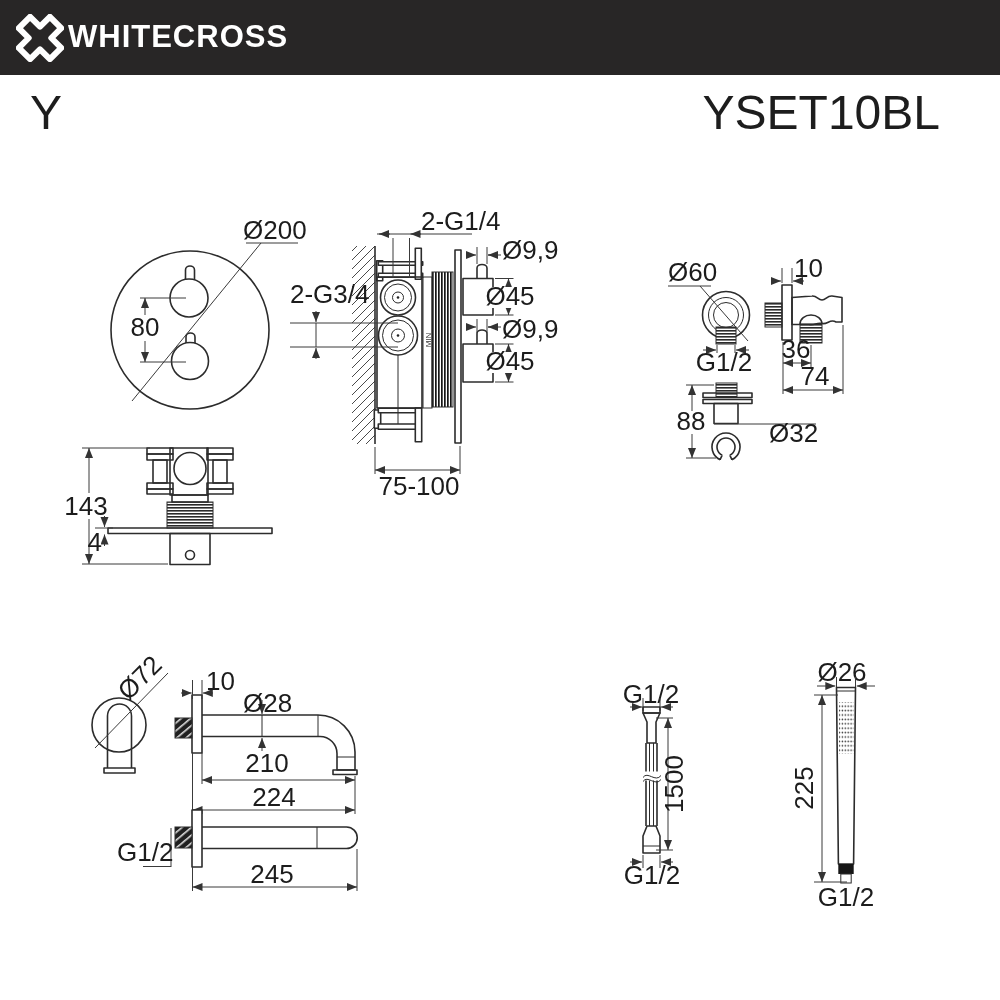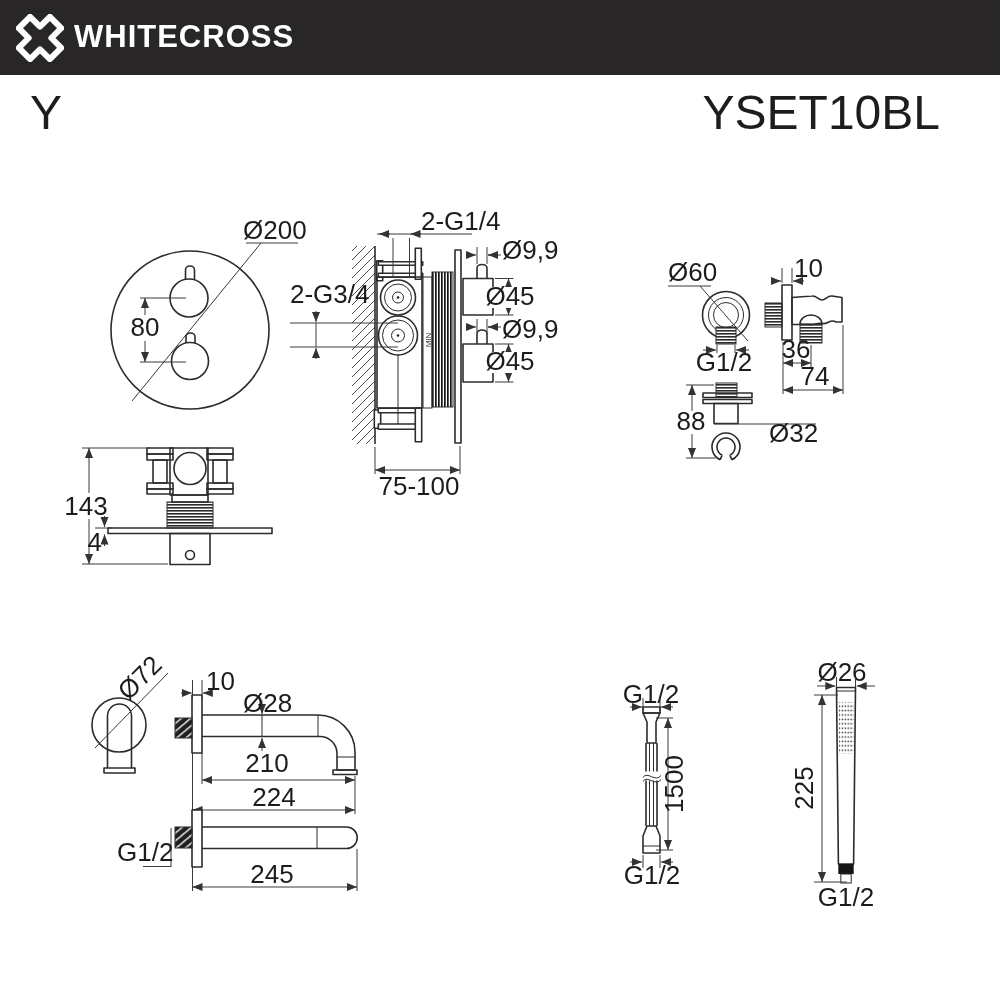--- a/index.html
+++ b/index.html
@@ -1,19 +1,19 @@
 <!DOCTYPE html>
 <html><head>
 <meta charset="utf-8">
 <style>
   html,body{margin:0;padding:0;background:#fff;width:1000px;height:1000px;overflow:hidden;}
   #page{position:relative;width:1000px;height:1000px;background:#fff;font-family:"Liberation Sans",sans-serif;}
   #topbar{position:absolute;left:0;top:0;width:1000px;height:75px;background:#282626;display:flex;align-items:center;}
   #logo{margin-left:16px;flex:0 0 auto;}
-  #brand{color:#fff;font-size:31px;font-weight:bold;letter-spacing:1px;margin-left:10px;margin-top:-2px;}
+  #brand{color:#fff;font-size:31px;font-weight:bold;letter-spacing:1px;margin-left:4px;margin-top:-2px;}
   .title{position:absolute;top:88px;font-size:48px;line-height:50px;color:#1d1d1d;font-weight:400;}
   #title-series{left:30px;}
   #title-model{right:60px;text-align:right;}
   svg text{font-family:"Liberation Sans",sans-serif;fill:#1c1c1c;}
   .dt{font-size:26px;}
   .tmin{font-size:8px;fill:#333;}
   .ln{stroke:#2c2c2c;stroke-width:1.6;fill:none;stroke-linejoin:round;}
   .lnw{stroke:#2c2c2c;stroke-width:1.6;fill:#fff;stroke-linejoin:round;}
   .tn{stroke:#2c2c2c;stroke-width:1;fill:none;}
   .dm{stroke:#3a3a3a;stroke-width:1;fill:none;}

